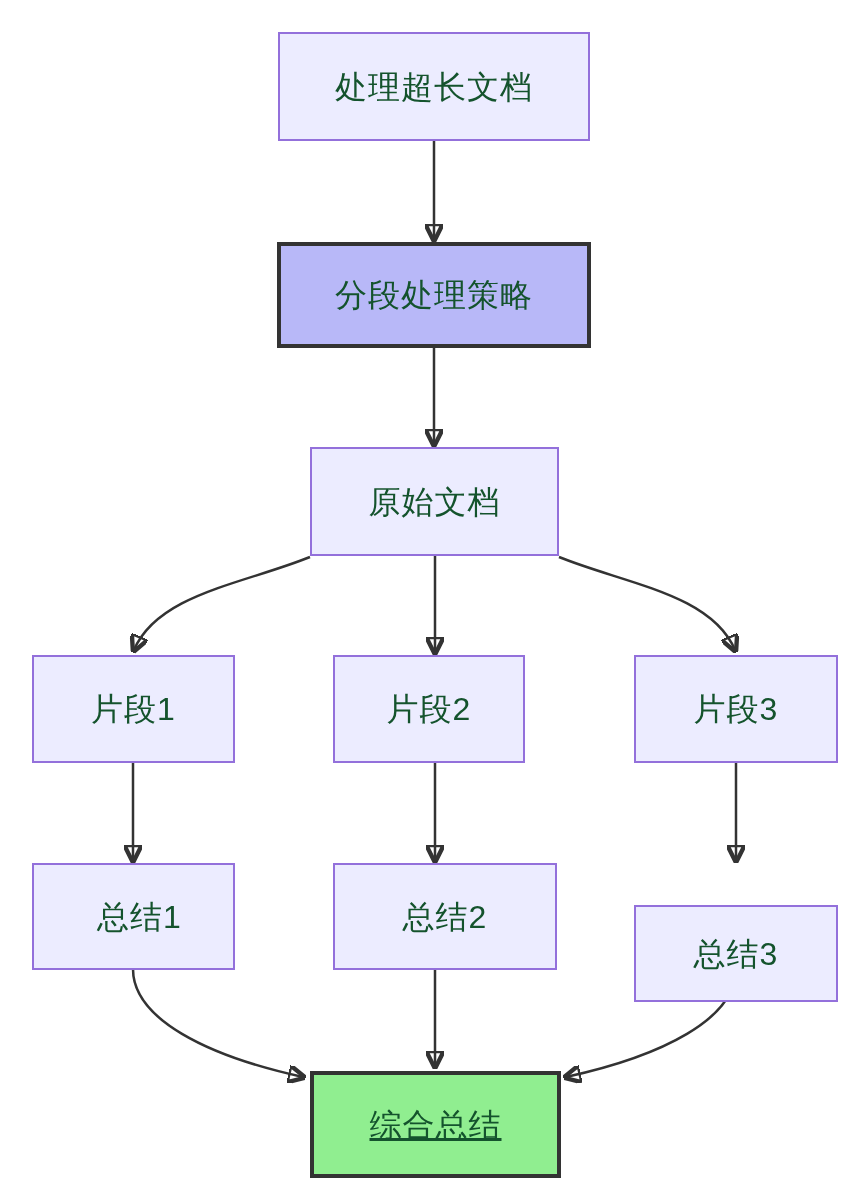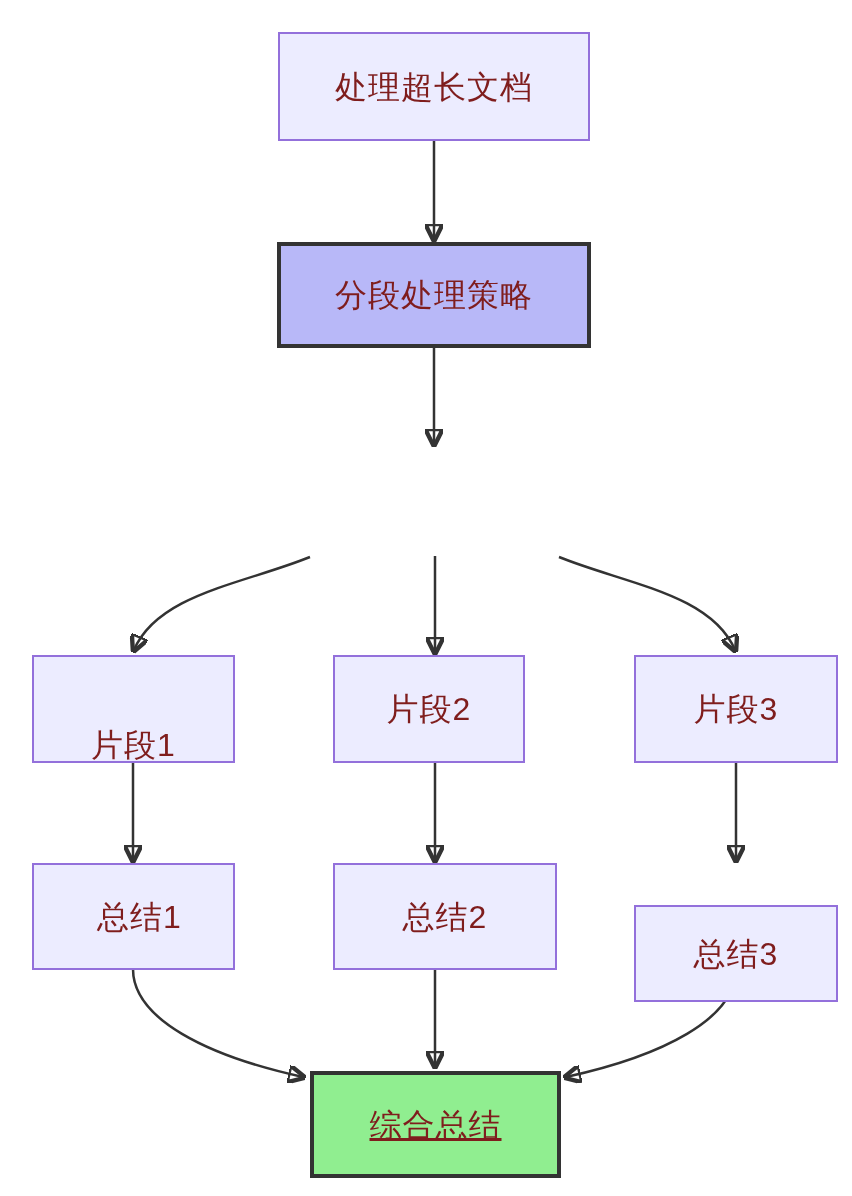--- a/index.html
+++ b/index.html
@@ -28,40 +28,40 @@
     stroke-width: 2.5;
   }
   .node {
     position: absolute;
     display: flex;
     align-items: center;
     justify-content: center;
     box-sizing: border-box;
     background: #ECECFF;
     border: 2px solid #9370DB;
-    color: #7f1d1d;
+    color: #14532d;
     font-size: 32px;
     line-height: 1;
     letter-spacing: 1px;
     white-space: nowrap;
     user-select: none;
   }
   .node--emphasis-purple {
     background: #B8B8F8;
     border: 4px solid #333333;
   }
   .node--emphasis-green {
     background: #90EE90;
     border: 4px solid #333333;
   }
   
   .n-doc      { left: 278px; top: 32px;   width: 312px; height: 109px; }
   .n-strategy { left: 277px; top: 242px;  width: 314px; height: 106px; }
   .n-original { left: 310px; top: 447px;  width: 249px; height: 109px; }
-  .n-frag1    { left: 32px;  top: 655px;  width: 203px; height: 108px; align-items: flex-end; }
+  .n-frag1    { left: 32px;  top: 655px;  width: 203px; height: 108px; }
   .n-frag2    { left: 333px; top: 655px;  width: 192px; height: 108px; }
   .n-frag3    { left: 634px; top: 655px;  width: 204px; height: 108px; }
   .n-sum1     { left: 32px;  top: 863px;  width: 203px; height: 107px; padding-left: 12px; }
   .n-sum2     { left: 333px; top: 863px;  width: 224px; height: 107px; }
   .n-sum3     { left: 634px; top: 905px;  width: 204px; height: 97px; }
   .n-final    { left: 310px; top: 1071px; width: 251px; height: 107px; text-decoration: underline; }
 </style>
 </head>
 <body>
 
@@ -87,20 +87,23 @@
   </svg>
 
   <div class="node n-doc">
     <span>处理超长文档</span>
   </div>
 
   <div class="node node--emphasis-purple n-strategy">
     <span>分段处理策略</span>
   </div>
 
+  <div class="node n-original">
+    <span>原始文档</span>
+  </div>
 
   <div class="node n-frag1">
     <span>片段1</span>
   </div>
 
   <div class="node n-frag2">
     <span>片段2</span>
   </div>
 
   <div class="node n-frag3">

